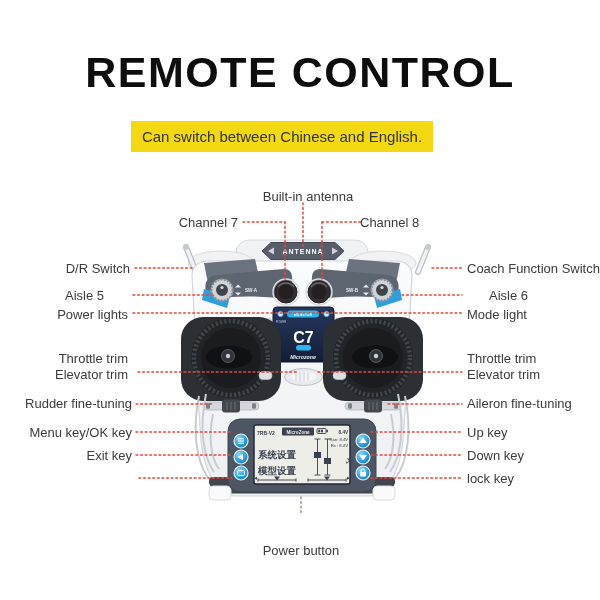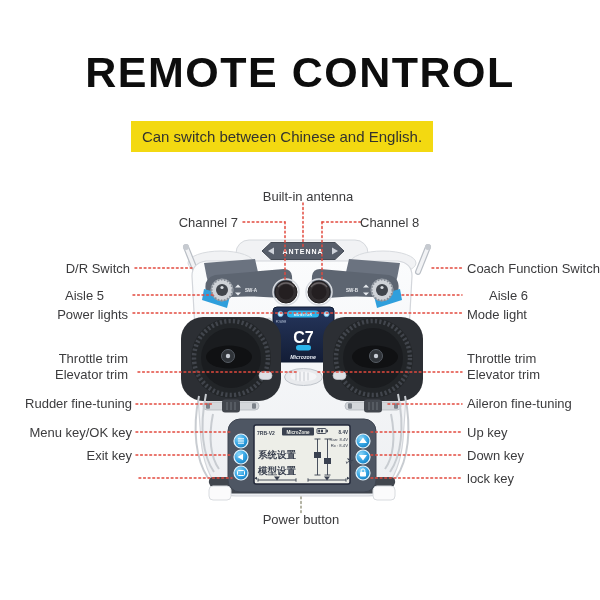--- a/index.html
+++ b/index.html
@@ -302,14 +302,14 @@
   <div class="ann" style="left:467px;top:261px;">Coach Function Switch</div>
   <div class="ann" style="left:489px;top:288px;">Aisle 6</div>
   <div class="ann" style="left:467px;top:307px;">Mode light</div>
   <div class="ann" style="left:467px;top:351px;">Throttle trim</div>
   <div class="ann" style="left:467px;top:367px;">Elevator trim</div>
   <div class="ann" style="left:467px;top:396px;">Aileron fine-tuning</div>
   <div class="ann" style="left:467px;top:425px;">Up key</div>
   <div class="ann" style="left:467px;top:448px;">Down key</div>
   <div class="ann" style="left:467px;top:471px;">lock key</div>
 
-  <div class="ann center" style="left:301px;top:512px;">Power button</div>
+  <div class="ann center" style="left:301px;top:543px;">Power button</div>
 </div>
 
 </body></html>

